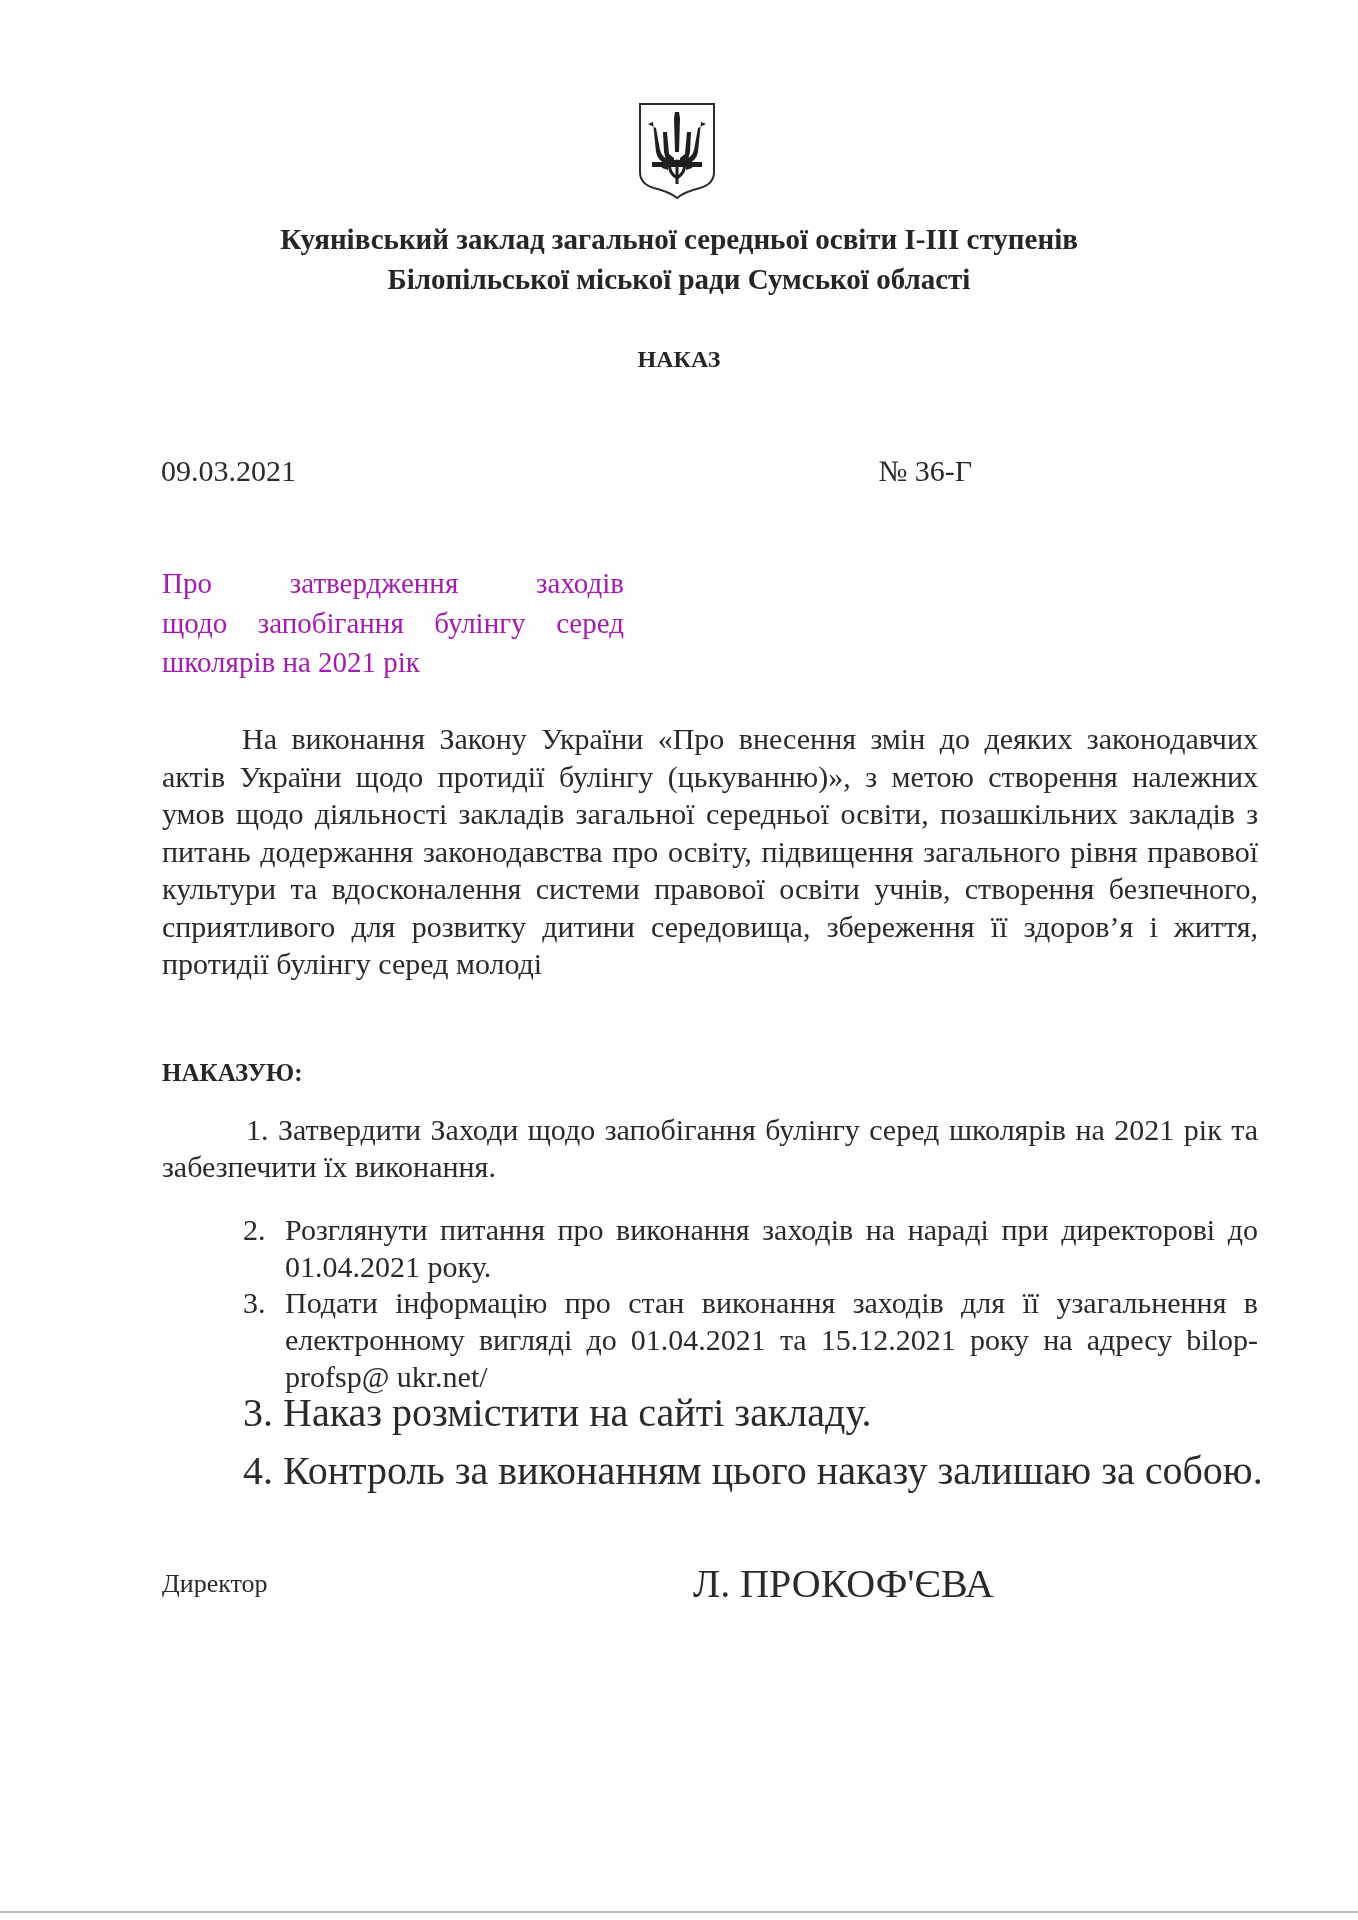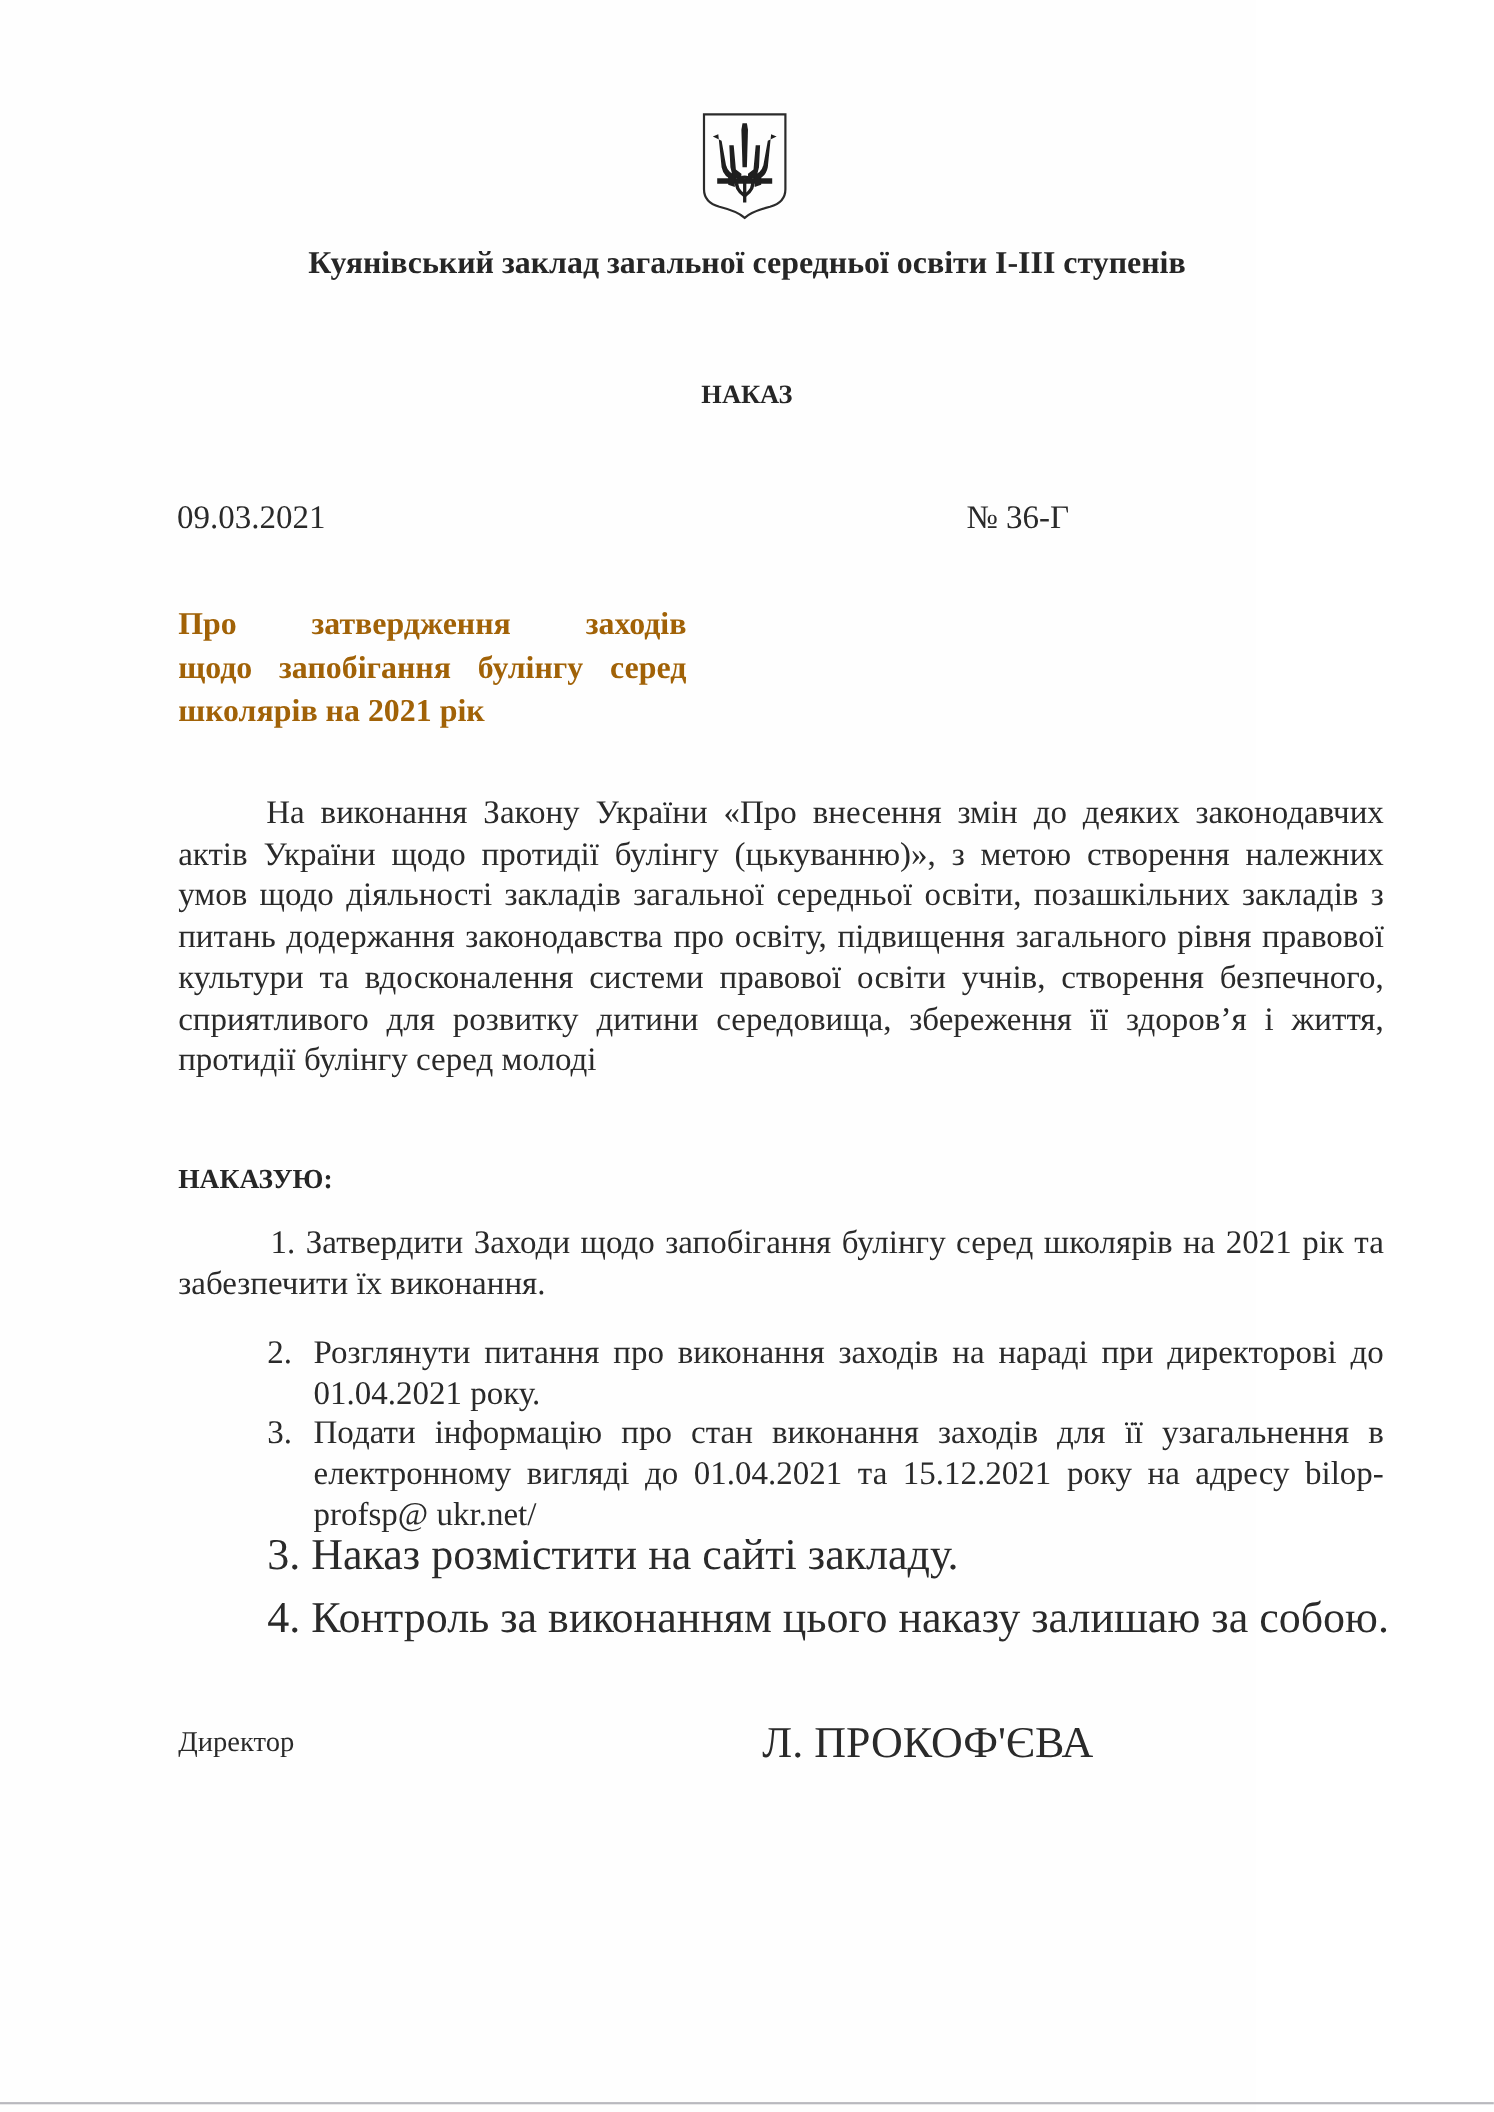--- a/index.html
+++ b/index.html
@@ -63,28 +63,28 @@
     position: absolute;
     right: 170px;
     top: 451px;
     font-size: 30px;
     line-height: 40px;
     text-align: right;
   }
   .subject {
     position: absolute;
     left: 162px;
-    top: 548px;
+    top: 564px;
     width: 462px;
-    font-weight: bold;
+    font-weight: normal;
     font-size: 29px;
     line-height: 39.5px;
     text-align: justify;
     text-align-last: left;
-    color: #a16207;
+    color: #a21caf;
   }
   .subject span { display: block; text-align: justify; text-align-last: justify; }
   .subject span.last { text-align-last: left; }
   .preamble {
     position: absolute;
     left: 162px;
     top: 720px;
     width: 1096px;
     font-size: 30px;
     line-height: 37.5px;
@@ -180,20 +180,21 @@
       <path d="M53 30 L49 30 L47 52 L42 56 L42 62 L50 58 L52 50 Z"></path>
       <path d="M14 60 L64 60 L64 65 L14 65 Z"></path>
       <path d="M32 62 Q39 56 46 62 Q48 70 39 76 Q30 70 32 62 Z" fill="none" stroke="#1f1f1f" stroke-width="3"></path>
       <path d="M37.5 62 L40.5 62 L40.5 82 L37.5 82 Z"></path>
       <path d="M24 58 L30 58 L30 68 L24 66 Z"></path>
       <path d="M54 58 L48 58 L48 68 L54 66 Z"></path>
     </g>
   </svg>
 
   <div class="org org-1">Куянівський заклад загальної середньої освіти І-ІІІ ступенів</div>
+  <div class="org org-2">Білопільської міської ради Сумської області</div>
 
   <div class="title">НАКАЗ</div>
 
   <div class="date">09.03.2021</div>
   <div class="number">№ 36-Г</div>
 
   <div class="subject">
     <span>Про затвердження заходів</span>
     <span>щодо запобігання булінгу серед</span>
     <span class="last">школярів на 2021 рік</span>

